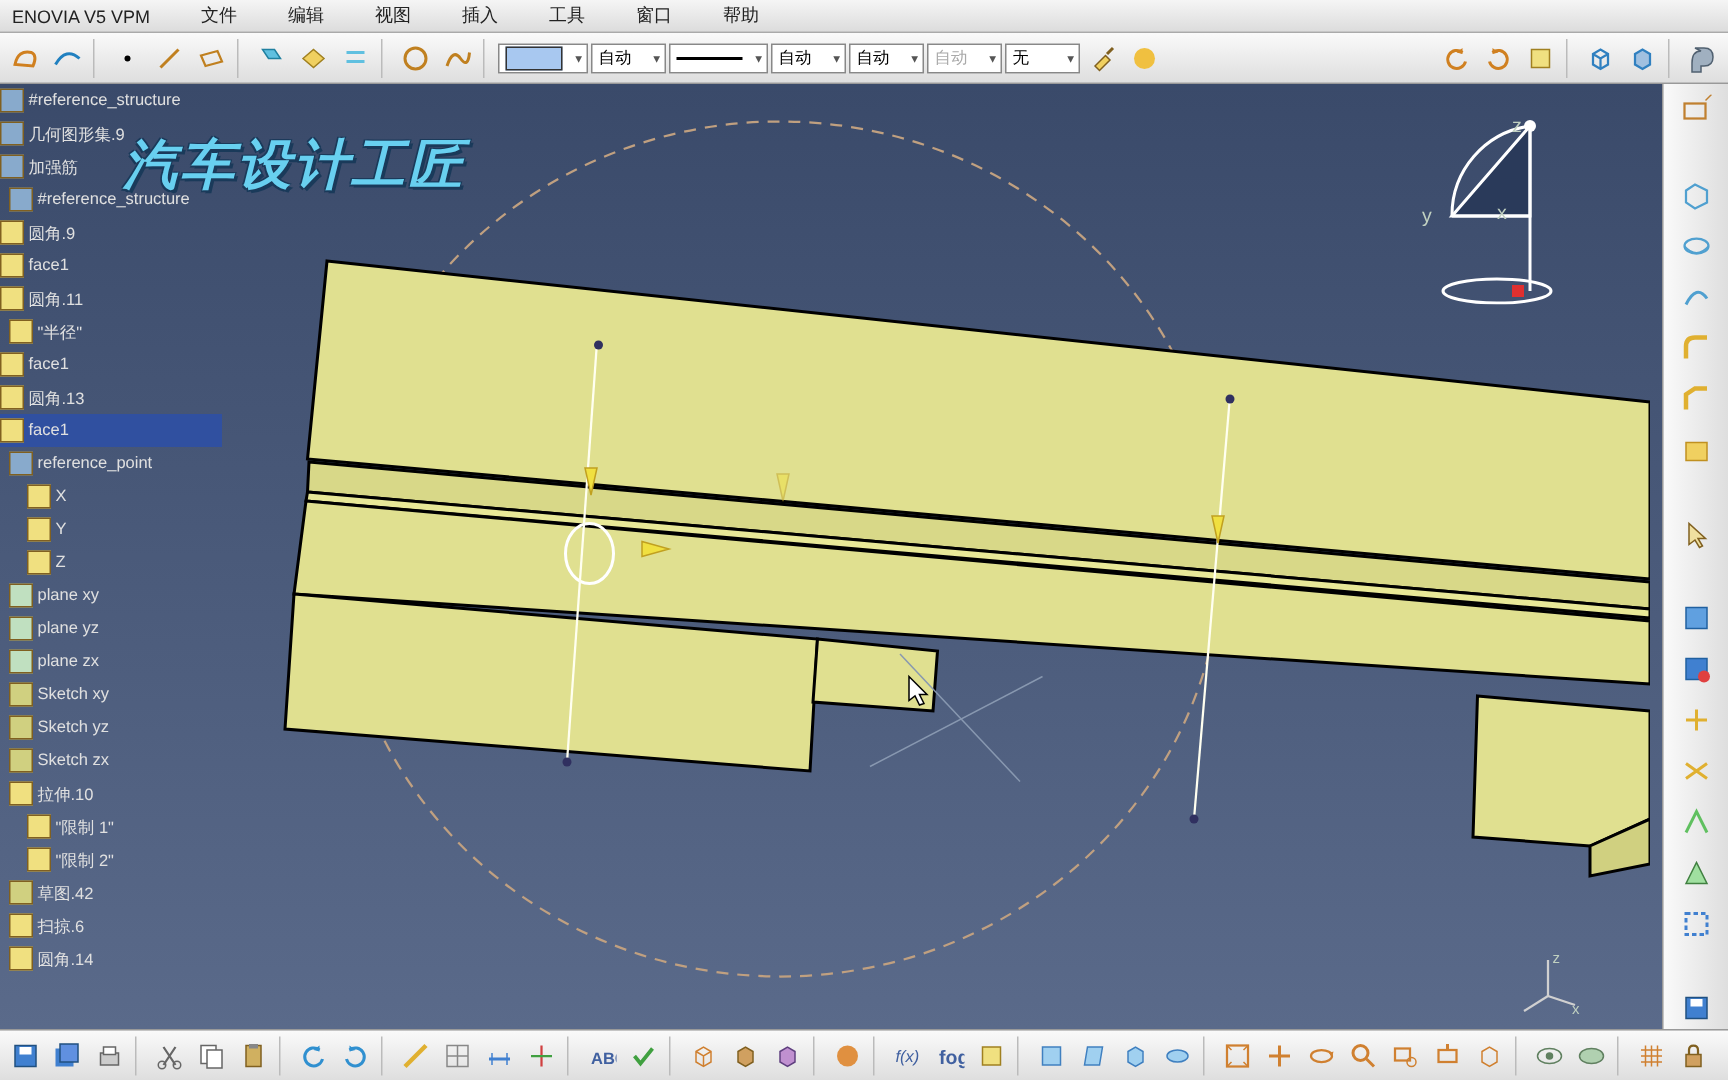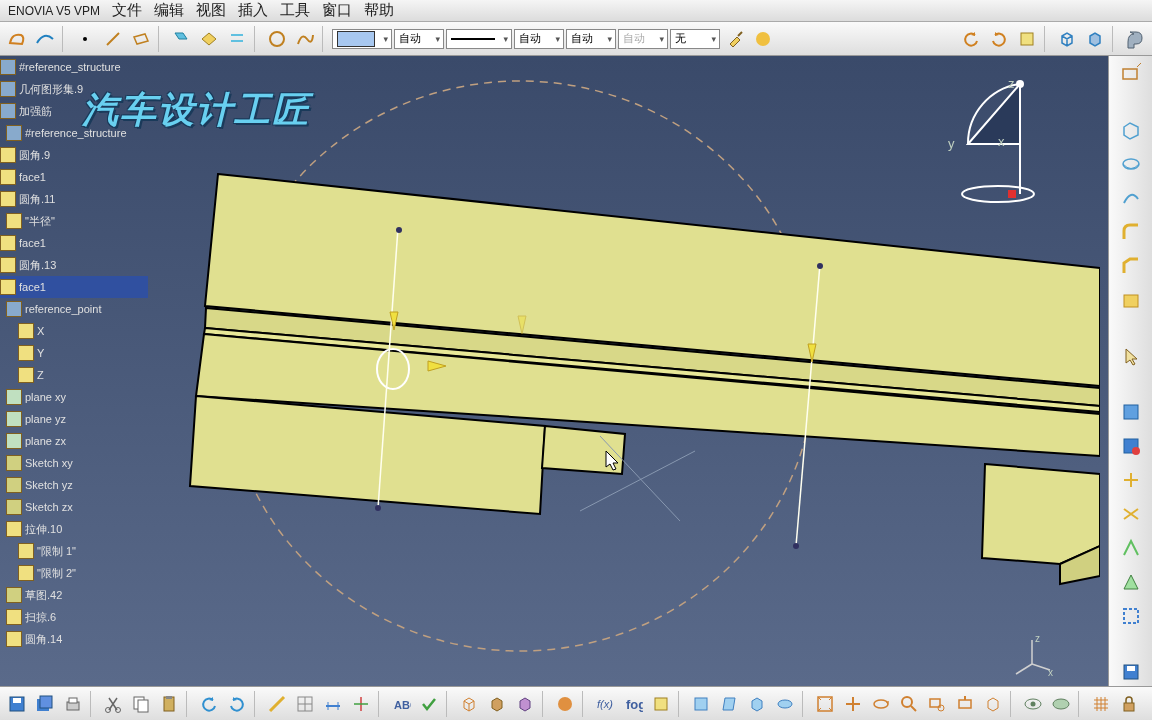--- a/index.html
+++ b/index.html
@@ -1,19 +1,19 @@
 <!DOCTYPE html>
 <html><head>
 <meta charset="utf-8">
 <style>
 * { box-sizing: border-box; margin: 0; padding: 0; }
 body { width: 1152px; height: 720px; overflow: hidden; font-family: "Microsoft YaHei", sans-serif; font-size: 12px; background: #e8e8e8; position: relative; }
 .menubar { height: 22px; background: linear-gradient(#f5f5f5,#dcdcdc); border-bottom: 1px solid #aaa; display: flex; align-items: center; padding-left: 2px; }
 .menubar .title { font-size: 12px; color: #222; padding: 0 6px; text-align: center; }
-.menubar .menu-item { font-size: 15px; color: #222; padding: 0 6px; cursor: default; }
+.menubar .menu-item { font-size: 12px; color: #222; padding: 0 6px; cursor: default; margin-left: 22px; }
 .toolbar-top { height: 34px; background: linear-gradient(#fafafa,#dedede); border-bottom: 1px solid #999; display: flex; align-items: center; padding: 0 4px; gap: 2px; }
 .tb-btn { width: 26px; height: 26px; display:flex; align-items:center; justify-content:center; border:1px solid transparent; border-radius:2px; }
 .tb-sep { width:6px; height:26px; border-left:1px solid #bbb; margin:0 2px;}
 .dropdown { height:20px; border:1px solid #888; background:#fff; font-size:11px; padding:0 16px 0 4px; position:relative; min-width:50px; display:flex; align-items:center;}
 .dropdown::after { content:"▾"; position:absolute; right:3px; font-size:9px; color:#555;}
 .color-swatch { width:42px; height:16px; background:#a8c8f0; border:1px solid #333;}
 .line-style { width:62px; display:flex; align-items:center;}
 .line-style .line { flex:1; height:2px; background:#000;}
 .main-area { position:absolute; top:56px; left:0; right:0; bottom:34px; display:flex;}
 .tree-panel { width:148px; background:transparent; color:#fff; font-size:11px; overflow:hidden; position:absolute; left:0; top:0; bottom:0; z-index:10; padding-top:0;}

